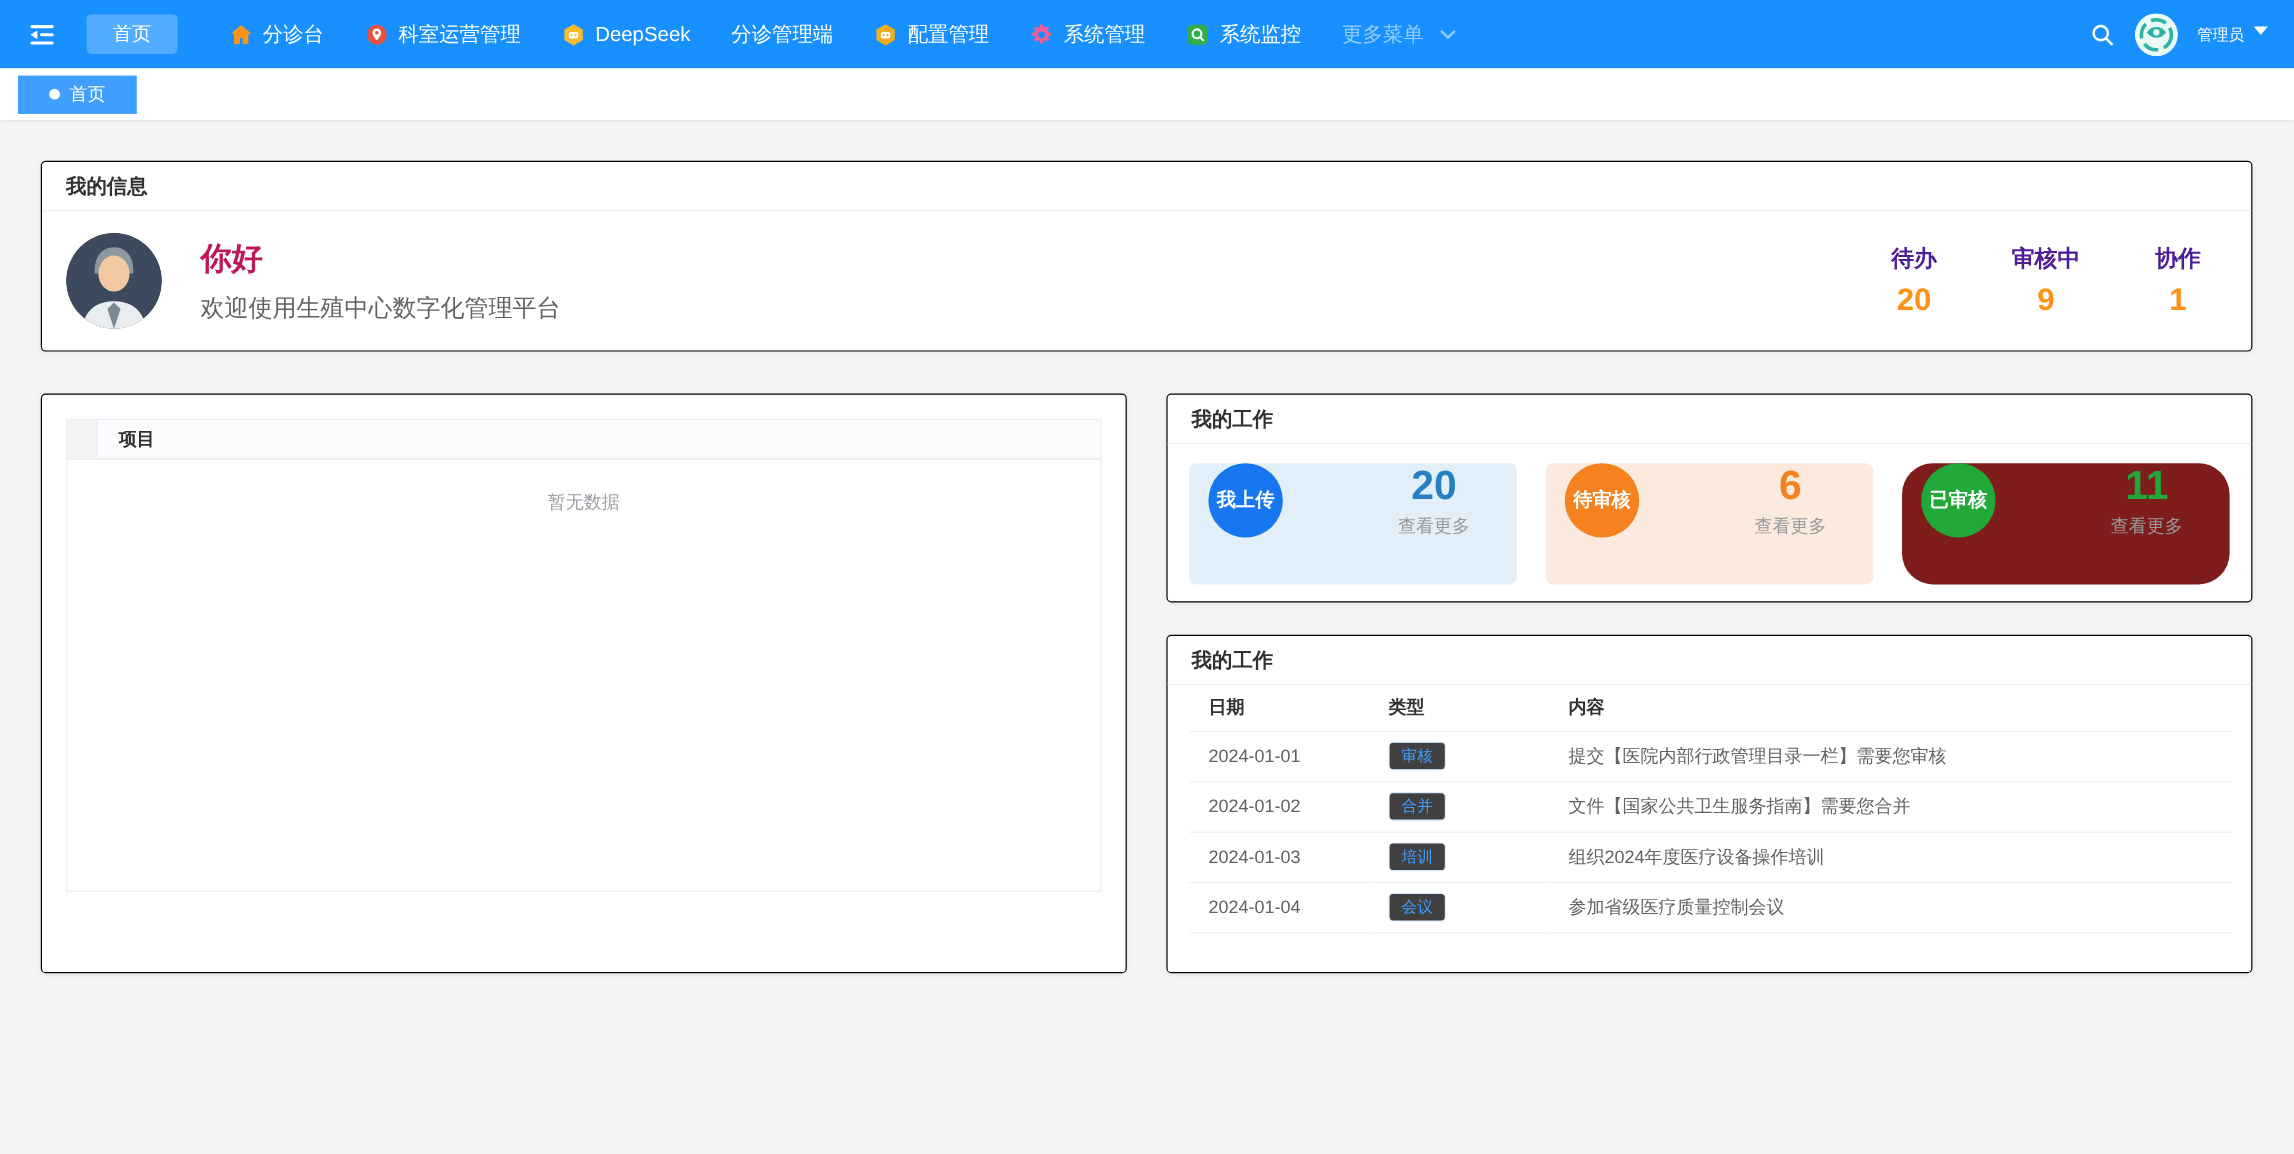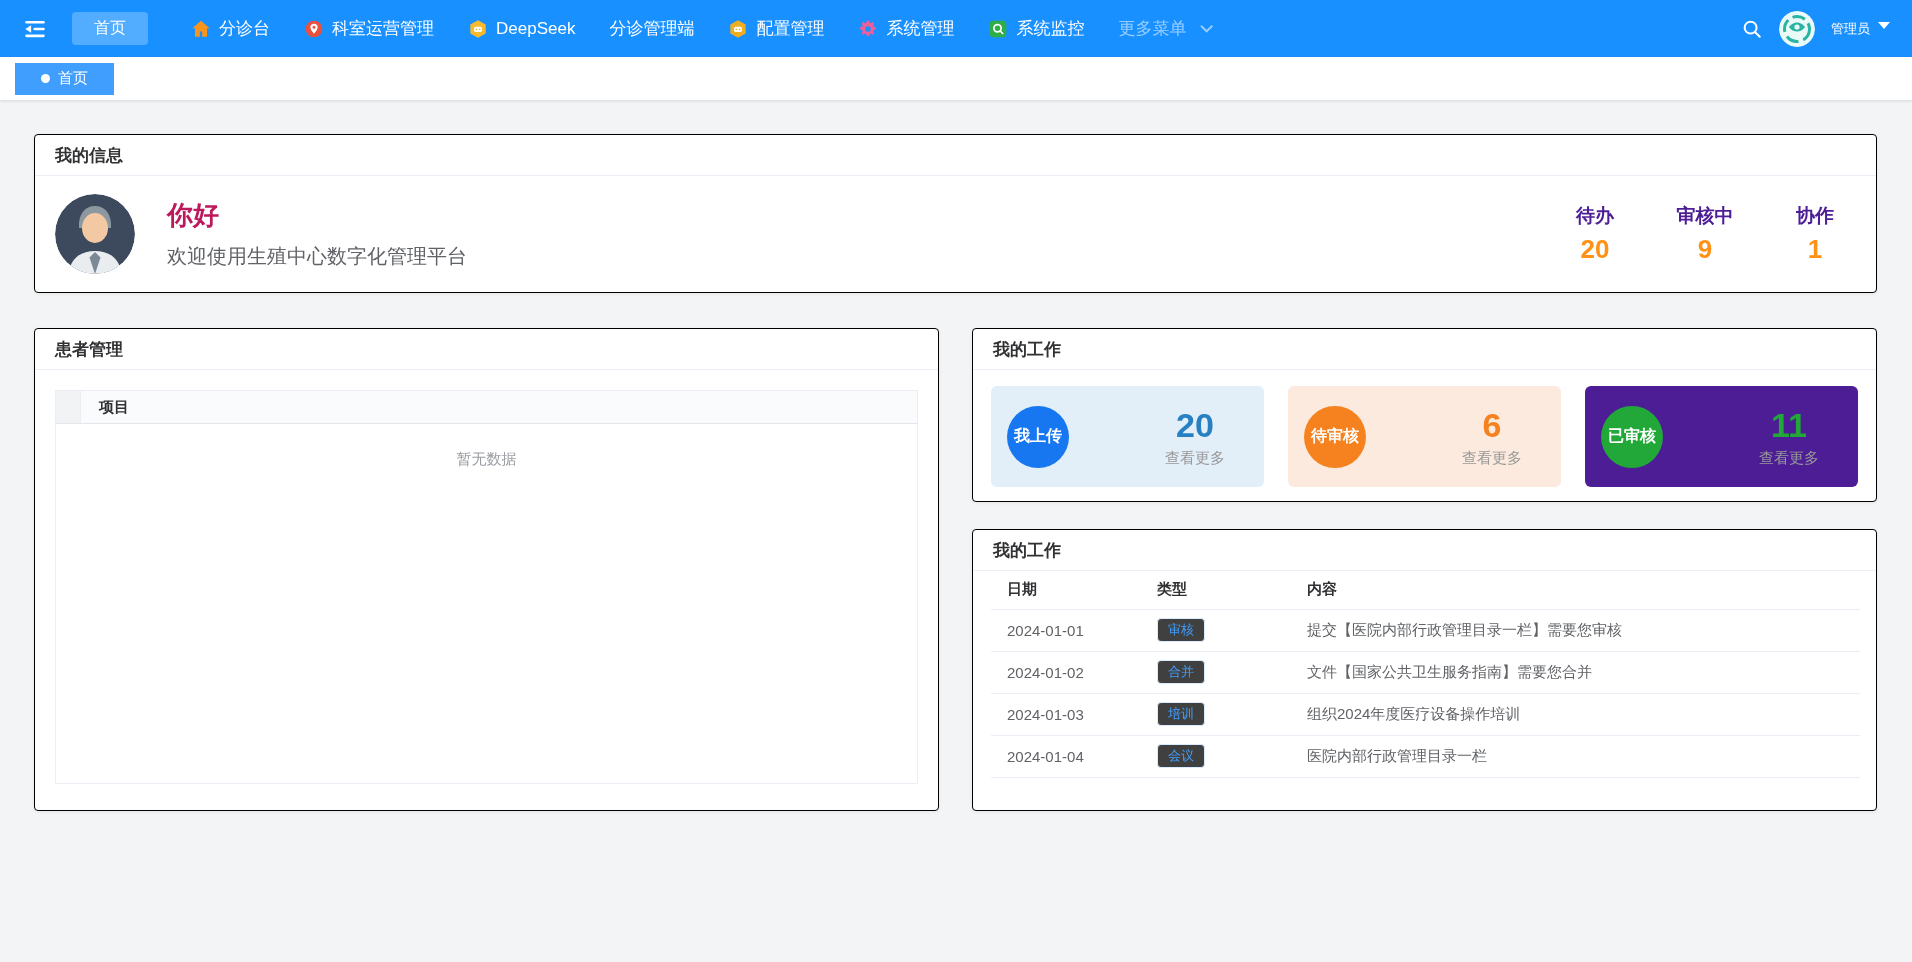--- a/index.html
+++ b/index.html
@@ -63,24 +63,24 @@
   .p-thead { display:flex; height:34px; align-items:center; background:#fafbfc;
     border:1px solid #ebeef5; border-bottom:1px solid #e3e6ec; }
   .p-th-sel { width:25px; height:100%; background:#f2f3f5; border-right:1px solid #ebeef5; }
   .p-th { font-size:15px; font-weight:bold; color:#303133; padding-left:18px; }
   .p-tbody { border:1px solid #ebeef5; border-top:none; height:360px; }
   .empty-text { text-align:center; padding-top:26px; font-size:15px; color:#9a9da3; }
 
   
   .work-card-outer { height:174px; }
   .work-body { display:flex; gap:24px; padding:16px 18px; }
-  .work-card { width:273px; height:101px; border-radius:6px; display:flex; align-items:center; cursor:pointer; }
+  .work-card { width:273px; height:101px; border-radius:6px; display:flex; cursor:pointer; }
   .wc-blue   { background:#e2eef8; }
   .wc-orange { background:#fbeadd; }
-  .wc-green  { background:#4c1d95; }
+  .wc-green  { background:#7f1d1d;border-radius:26px; }
   .wc-circle { width:62px; height:62px; border-radius:50%; margin-left:16px;
     display:flex; align-items:center; justify-content:center;
     color:#fff; font-size:16px; font-weight:bold; flex:0 0 62px; }
   .wc-blue   .wc-circle { background:#1677f0; }
   .wc-orange .wc-circle { background:#f5821f; }
   .wc-green  .wc-circle { background:#21a838; }
   .wc-right { margin-left:auto; margin-right:26px; text-align:center; min-width:86px; }
   .wc-num { font-size:34px; font-weight:bold; }
   .wc-blue   .wc-num { color:#2680c2; }
   .wc-orange .wc-num { color:#f5821f; }
@@ -251,21 +251,20 @@
           <div class="stat-value">1</div>
         </div>
       </div>
     </div>
   </section>
 
   <div class="row2">
 
     <div class="col-left">
       <section class="card patient-card">
-        <div class="card-header">患者管理</div>
         <div class="p-table">
           <div class="p-thead">
             <div class="p-th-sel"></div>
             <div class="p-th">项目</div>
           </div>
           <div class="p-tbody">
             <div class="empty-text">暂无数据</div>
           </div>
         </div>
       </section>
@@ -326,20 +325,20 @@
               <td>文件【国家公共卫生服务指南】需要您合并</td>
             </tr>
             <tr>
               <td>2024-01-03</td>
               <td><span class="tag">培训</span></td>
               <td>组织2024年度医疗设备操作培训</td>
             </tr>
             <tr>
               <td>2024-01-04</td>
               <td><span class="tag">会议</span></td>
-              <td>医院内部行政管理目录一栏</td>
+              <td>参加省级医疗质量控制会议</td>
             </tr>
           </tbody>
         </table>
       </section>
     </div>
   </div>
 </div>
 
 </body></html>

